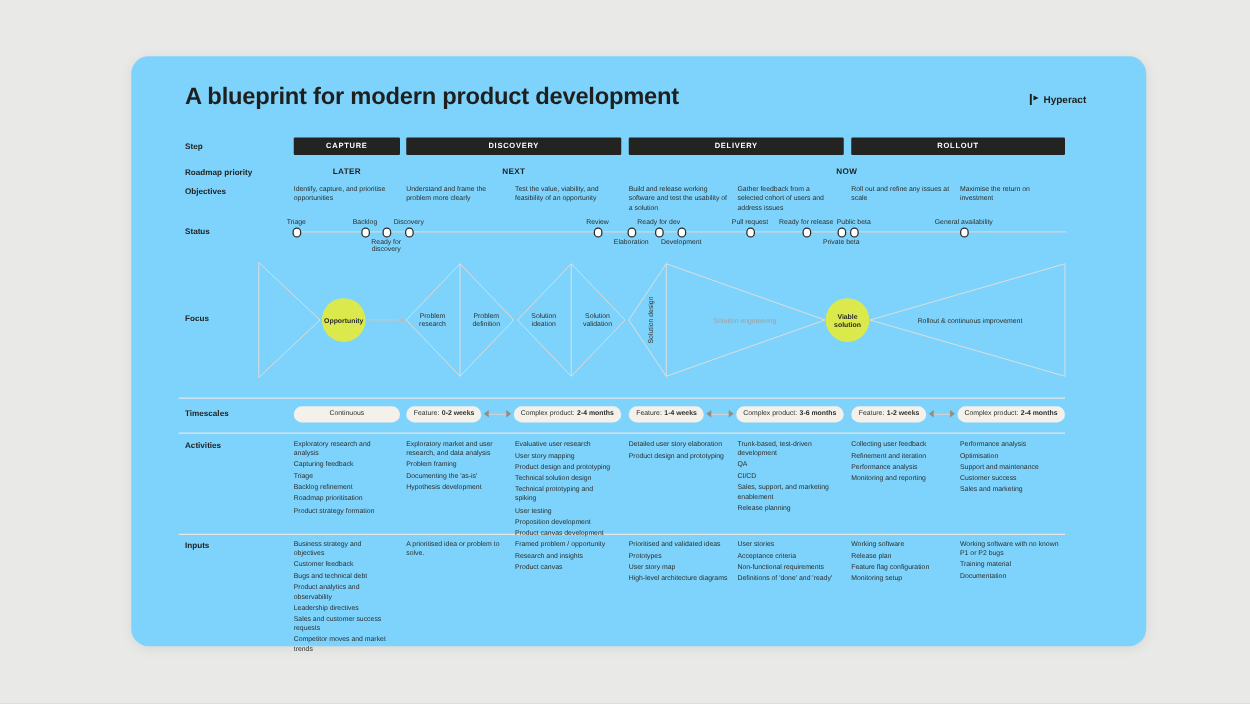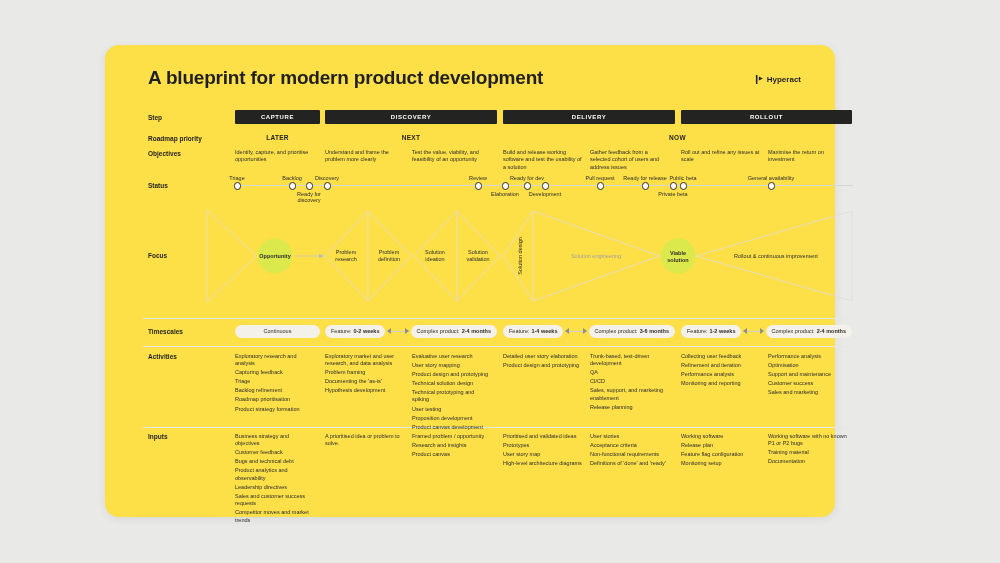--- a/index.html
+++ b/index.html
@@ -1,21 +1,21 @@
 <!DOCTYPE html>
 <html><head>
 <meta charset="utf-8">
 <style>
   html,body{margin:0;padding:0;}
   body{width:1000px;height:563px;background:#e9e9e7;overflow:hidden;
        font-family:"Liberation Sans",sans-serif;color:#1f1f1d;position:relative;}
-  .card{position:absolute;left:105px;top:45px;width:730px;height:472px;background:#fde047;
+  .card{position:absolute;left:105px;top:45px;width:812px;height:472px;background:#7dd3fc;
         border-radius:14px;box-shadow:0 2px 10px rgba(0,0,0,.07);}
   .title{position:absolute;left:43px;top:22px;font-size:19px;font-weight:800;letter-spacing:-.2px;}
-  .brand{position:absolute;right:34px;top:30px;display:flex;align-items:center;gap:3px;}
+  .brand{position:absolute;right:48px;top:30px;display:flex;align-items:center;gap:3px;}
   .brand-name{font-size:8px;font-weight:700;}
   .row-label{position:absolute;left:43px;font-size:6.5px;font-weight:700;}
   .step-box{position:absolute;top:65px;height:14px;background:#232321;color:#fff;font-size:6px;
             font-weight:700;letter-spacing:.6px;display:flex;align-items:center;justify-content:center;
             border-radius:1px;text-transform:uppercase;}
   .priority{position:absolute;top:89px;font-size:6.5px;font-weight:700;text-align:center;letter-spacing:.3px;}
   .col{position:absolute;width:79px;font-size:5.5px;color:#2c2c2a;line-height:1.35;}
   .list-item{margin-bottom:1.6px;}
   .status-timeline{position:absolute;left:130px;top:127px;width:620px;height:40px;}
   .status-timeline::before{content:'';position:absolute;left:0;right:2px;top:13px;height:1px;background:#d6d6d4;}

